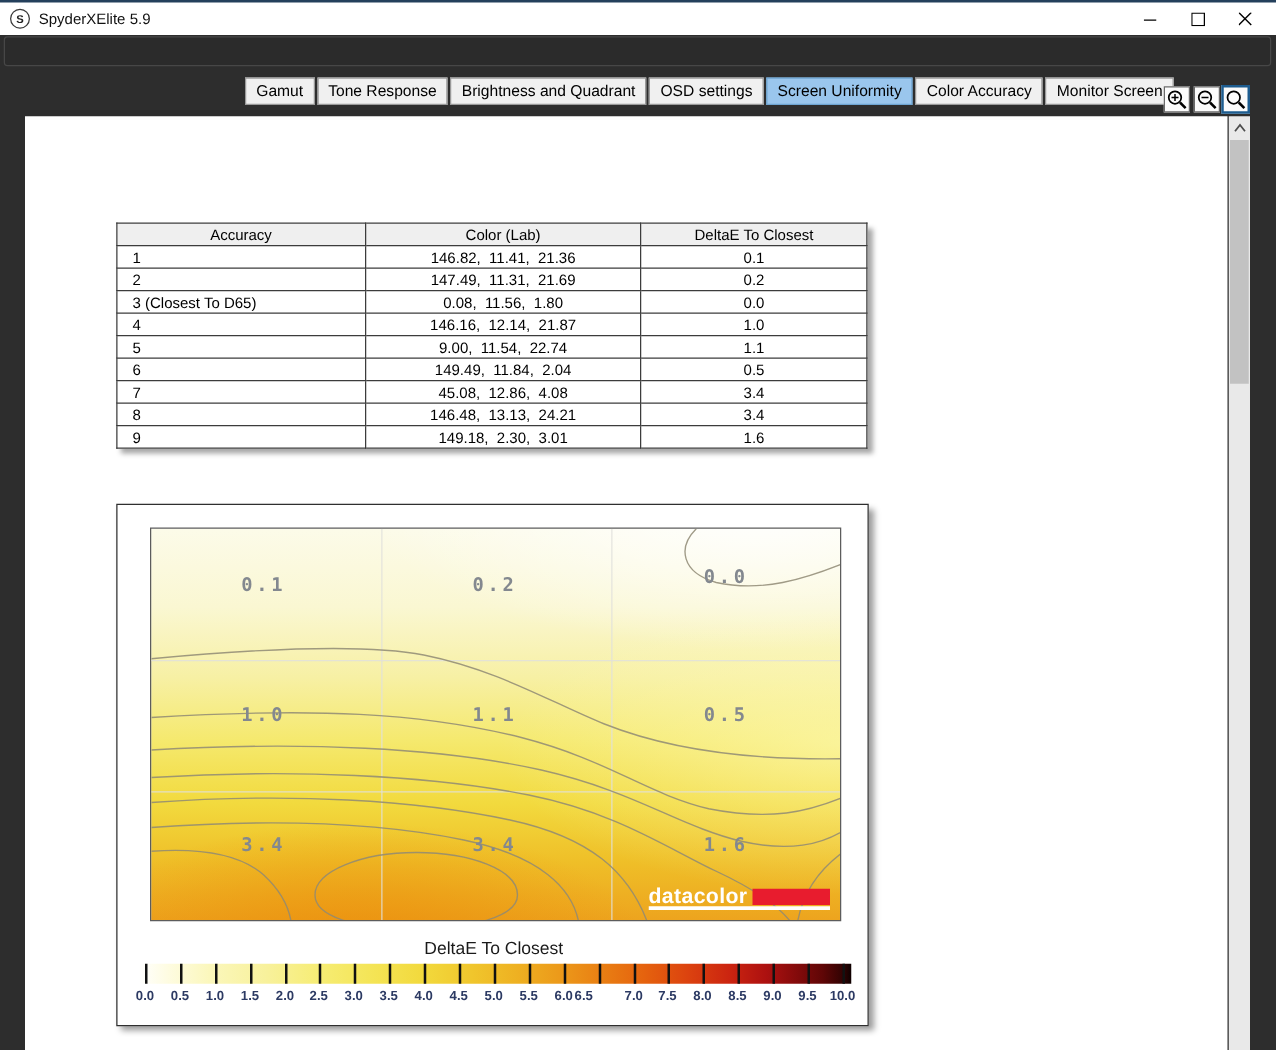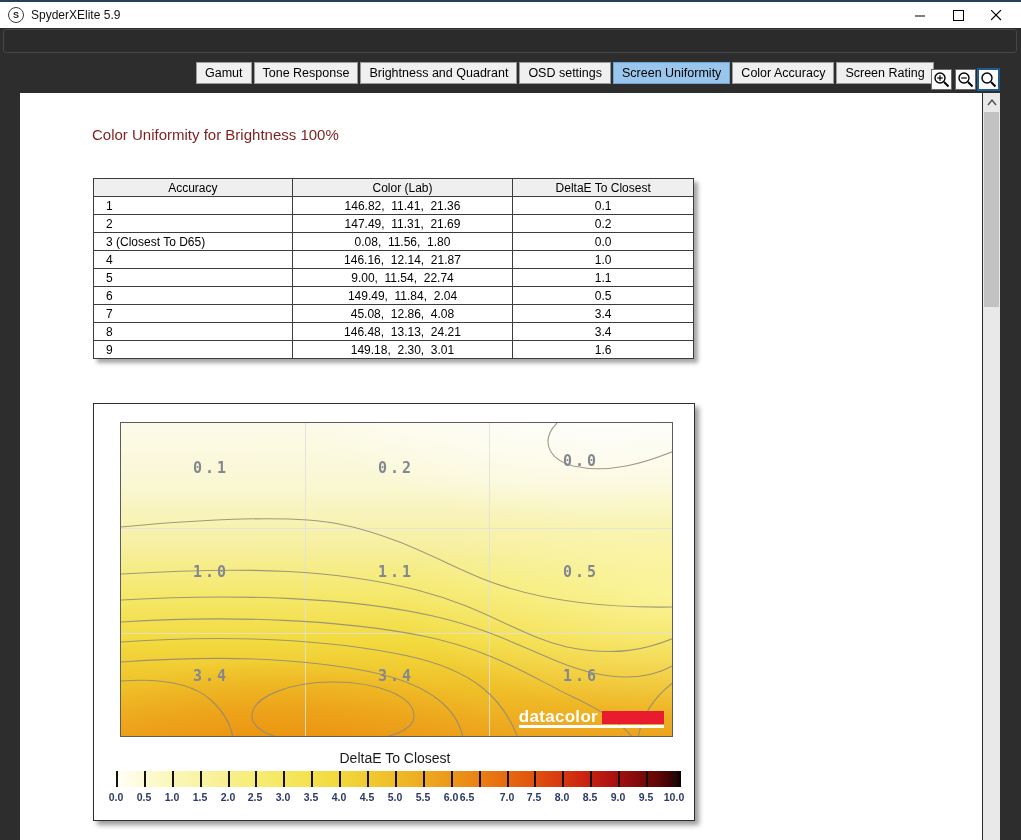--- a/index.html
+++ b/index.html
@@ -135,21 +135,21 @@
 </div>
 
 <div class="tabstrip-outline"></div>
 <div class="tabs">
   <div class="tab">Gamut</div>
   <div class="tab">Tone Response</div>
   <div class="tab">Brightness and Quadrant</div>
   <div class="tab">OSD settings</div>
   <div class="tab selected">Screen Uniformity</div>
   <div class="tab">Color Accuracy</div>
-  <div class="tab">Screen Rating</div>
+  <div class="tab">Monitor Screen</div>
 </div>
 
 <div class="zoom-btn" style="left:931px; top:69px;">
   <svg width="17" height="17">
     <circle cx="7" cy="7" r="5" fill="none" stroke="#000" stroke-width="1.4"></circle>
     <line x1="11" y1="11" x2="15.5" y2="15.5" stroke="#000" stroke-width="2"></line>
     <line x1="4.2" y1="7" x2="9.8" y2="7" stroke="#000" stroke-width="1.2"></line>
     <line x1="7" y1="4.2" x2="7" y2="9.8" stroke="#000" stroke-width="1.2"></line>
   </svg>
 </div>
@@ -161,21 +161,20 @@
   </svg>
 </div>
 <div class="zoom-btn selected" style="left:977px; top:68px;">
   <svg width="17" height="17">
     <circle cx="7" cy="7" r="5" fill="none" stroke="#000" stroke-width="1.4"></circle>
     <line x1="11" y1="11" x2="15.5" y2="15.5" stroke="#000" stroke-width="2"></line>
   </svg>
 </div>
 
 <div class="page">
-  <div class="page-heading">Color Uniformity for Brightness 100%</div>
 
   <table class="uni">
     <colgroup>
         <col style="width:199px">
         <col style="width:221px">
         <col style="width:181px">
       </colgroup>
     <tbody>
         <tr>
       <th>Accuracy</th>

